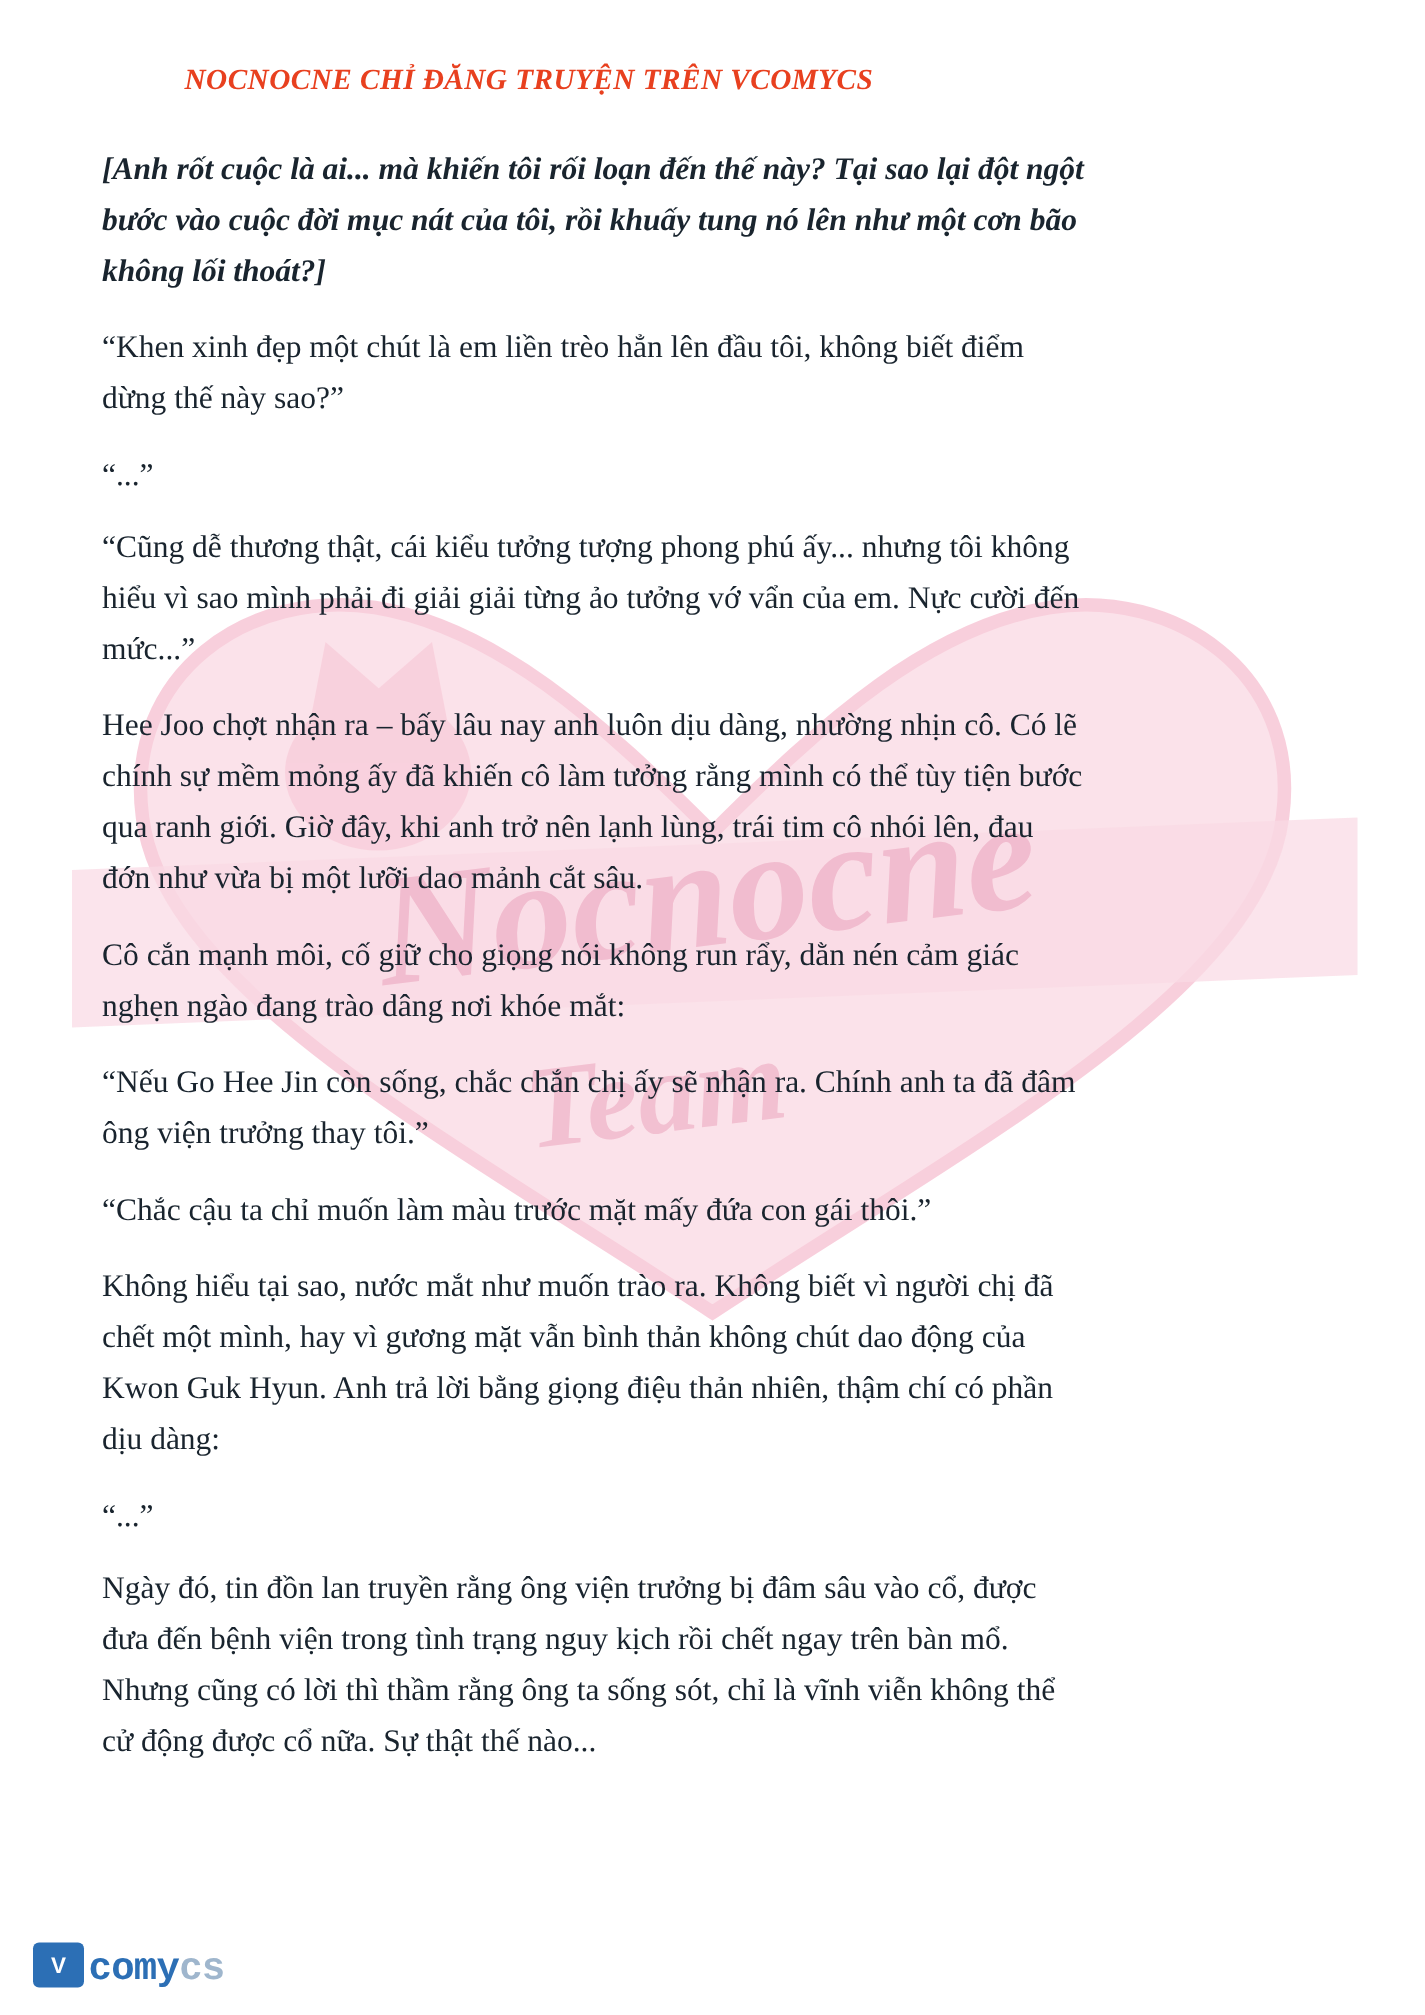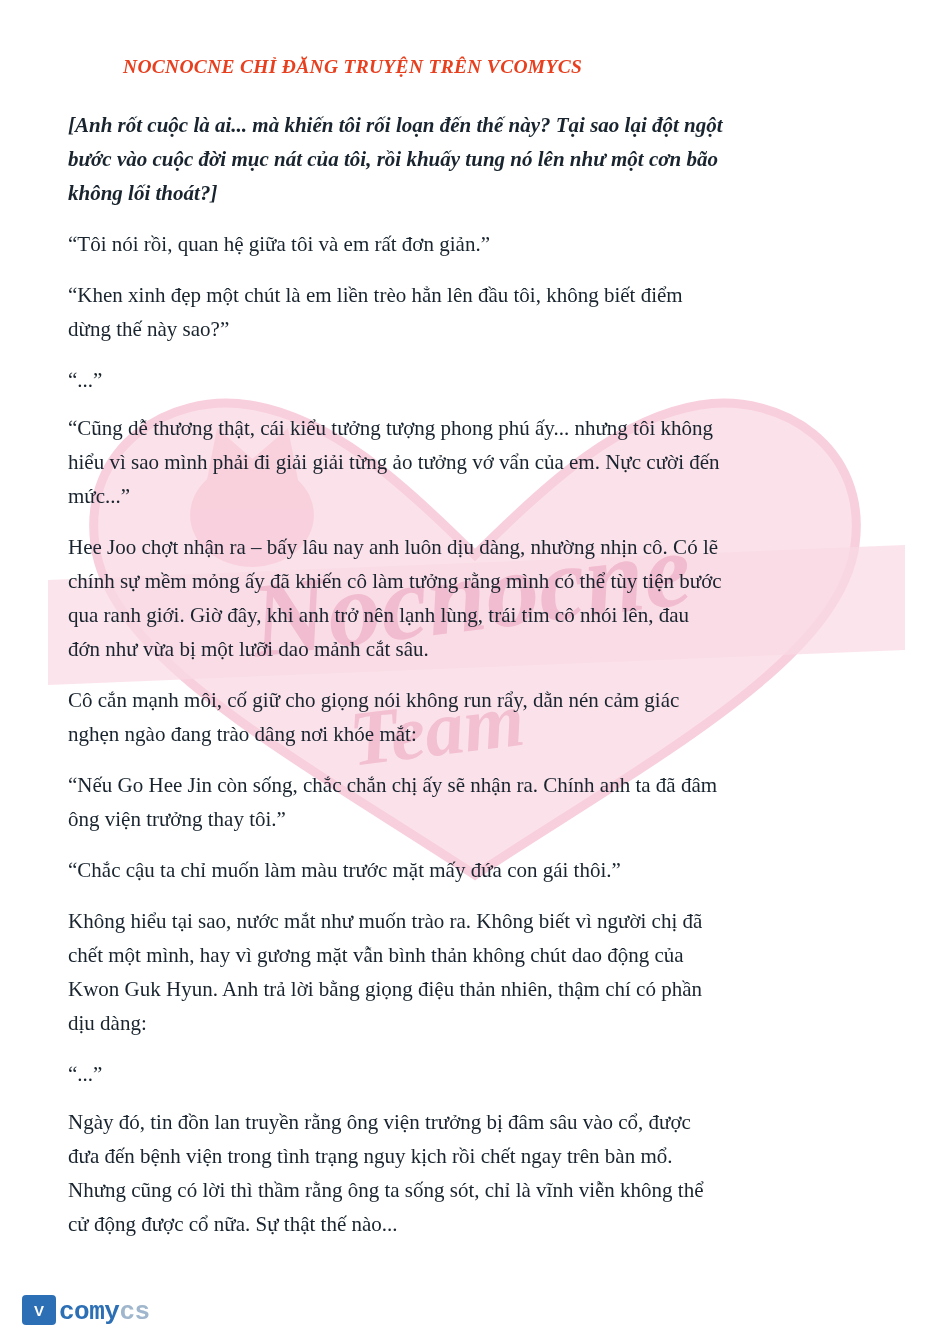--- a/index.html
+++ b/index.html
@@ -26,21 +26,21 @@
     z-index: 0;
   }
 
   
   .page {
     position: relative;
     z-index: 2;
     width: 794px;
     height: 1343px;
     box-sizing: border-box;
-    padding: 48px 68px 0 68px;
+    padding: 35px 68px 0 68px;
   }
 
   .header-title {
     color: #e8401f;
     font-family: "Liberation Serif", serif;
     font-weight: bold;
     font-style: italic;
     font-size: 19.5px;
     letter-spacing: 0.3px;
     text-align: left;
@@ -130,21 +130,20 @@
     </g>
   </svg>
 </div>
 
 <div class="page">
 
   <div class="header-title">NOCNOCNE CHỈ ĐĂNG TRUYỆN TRÊN VCOMYCS</div>
 
   <div class="content">
     <p class="para italic-bold">[Anh rốt cuộc là ai... mà khiến tôi rối loạn đến thế này? Tại sao lại đột ngột bước vào cuộc đời mục nát của tôi, rồi khuấy tung nó lên như một cơn bão không lối thoát?]</p>
-    <p class="para">“Tôi nói rồi, quan hệ giữa tôi và em rất đơn giản.”</p>
     <p class="para">“Khen xinh đẹp một chút là em liền trèo hẳn lên đầu tôi, không biết điểm dừng thế này sao?”</p>
     <p class="para small-quote">“...”</p>
     <p class="para">“Cũng dễ thương thật, cái kiểu tưởng tượng phong phú ấy... nhưng tôi không hiểu vì sao mình phải đi giải giải từng ảo tưởng vớ vẩn của em. Nực cười đến mức...”</p>
     <p class="para">Hee Joo chợt nhận ra – bấy lâu nay anh luôn dịu dàng, nhường nhịn cô. Có lẽ chính sự mềm mỏng ấy đã khiến cô làm tưởng rằng mình có thể tùy tiện bước qua ranh giới. Giờ đây, khi anh trở nên lạnh lùng, trái tim cô nhói lên, đau đớn như vừa bị một lưỡi dao mảnh cắt sâu.</p>
     <p class="para">Cô cắn mạnh môi, cố giữ cho giọng nói không run rẩy, dằn nén cảm giác nghẹn ngào đang trào dâng nơi khóe mắt:</p>
     <p class="para">“Nếu Go Hee Jin còn sống, chắc chắn chị ấy sẽ nhận ra. Chính anh ta đã đâm ông viện trưởng thay tôi.”</p>
     <p class="para">“Chắc cậu ta chỉ muốn làm màu trước mặt mấy đứa con gái thôi.”</p>
     <p class="para">Không hiểu tại sao, nước mắt như muốn trào ra. Không biết vì người chị đã chết một mình, hay vì gương mặt vẫn bình thản không chút dao động của Kwon Guk Hyun. Anh trả lời bằng giọng điệu thản nhiên, thậm chí có phần dịu dàng:</p>
     <p class="para small-quote">“...”</p>
     <p class="para">Ngày đó, tin đồn lan truyền rằng ông viện trưởng bị đâm sâu vào cổ, được đưa đến bệnh viện trong tình trạng nguy kịch rồi chết ngay trên bàn mổ. Nhưng cũng có lời thì thầm rằng ông ta sống sót, chỉ là vĩnh viễn không thể cử động được cổ nữa. Sự thật thế nào...</p>

